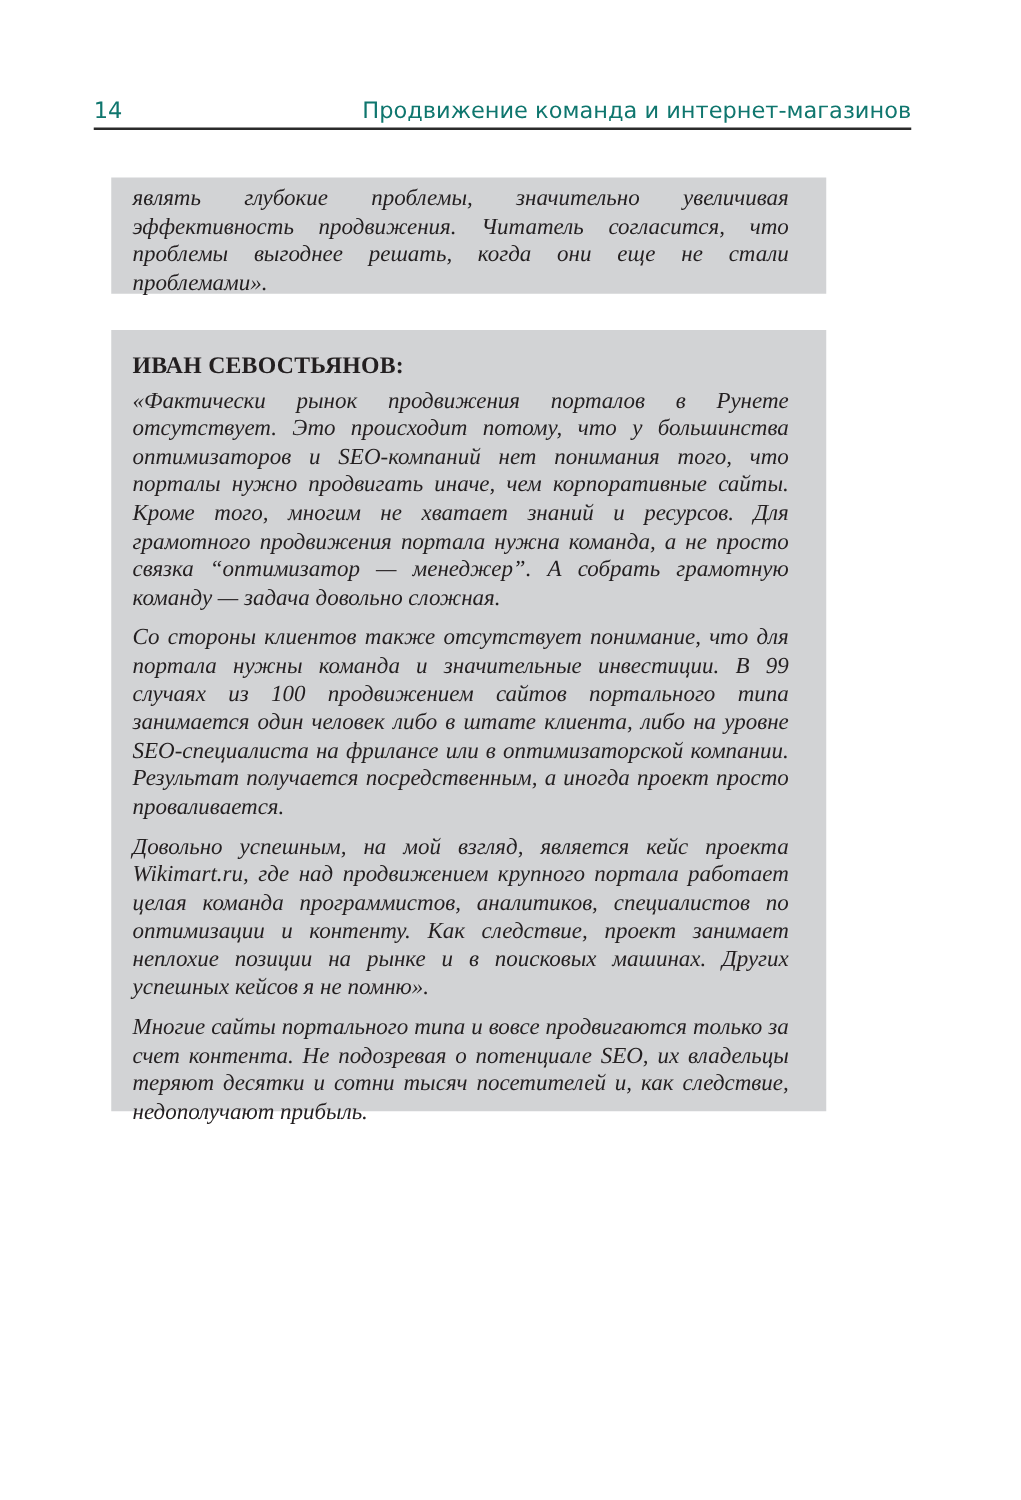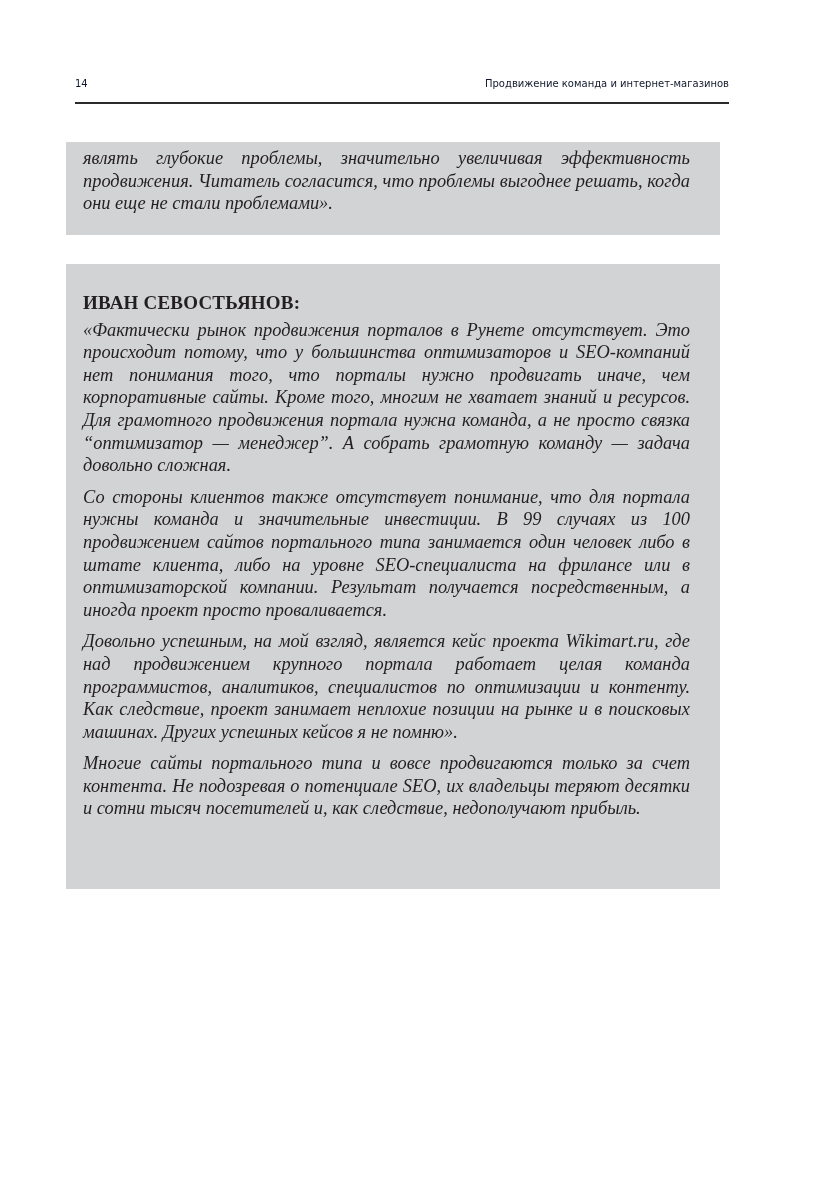--- a/index.html
+++ b/index.html
@@ -3,42 +3,42 @@
 <meta charset="utf-8">
 <style>
   html, body { margin: 0; padding: 0; }
   body {
     width: 817px; height: 1200px; background: #ffffff;
     position: relative; overflow: hidden;
     color: #231f20;
   }
   .header {
     position: absolute; left: 75px; top: 78px; width: 654px;
-    font-family: "DejaVu Sans", sans-serif; font-size: 10px;
+    font-family: "DejaVu Sans", sans-serif; font-size: 18px;
     display: flex; justify-content: space-between; align-items: flex-end;
-    color: #0f172a;
+    color: #0f766e;
   }
   .header-rule {
     position: absolute; left: 75px; top: 102px; width: 654px; height: 2px;
     background: #2b2b2b;
   }
   .box {
-    position: absolute; left: 66px; width: 654px; box-sizing: border-box;
+    position: absolute; left: 89px; width: 572px; box-sizing: border-box;
     background: #d2d3d5;
     padding: 0 30px 0 17px;
     font-family: "Liberation Serif", "DejaVu Serif", serif;
     font-style: italic; font-size: 18.4px; line-height: 22.6px;
     color: #231f20;
   }
   .box1 { top: 142px; height: 93px; padding-top: 5px; }
   .box2 { top: 264px; height: 625px; padding-top: 12px; }
   .box p { margin: 0 0 9px 0; text-align: justify; }
   .box2 .speaker {
     font-style: normal; font-weight: bold; font-size: 19px;
-    margin: 16px 0 4px 0; letter-spacing: 0.2px;
+    margin: 6px 0 4px 0; letter-spacing: 0.2px;
   }
 </style>
 </head>
 <body>
 
 <div class="header">
   <span>14</span>
   <span>Продвижение команда и интернет-магазинов</span>
 </div>
 <div class="header-rule"></div>

